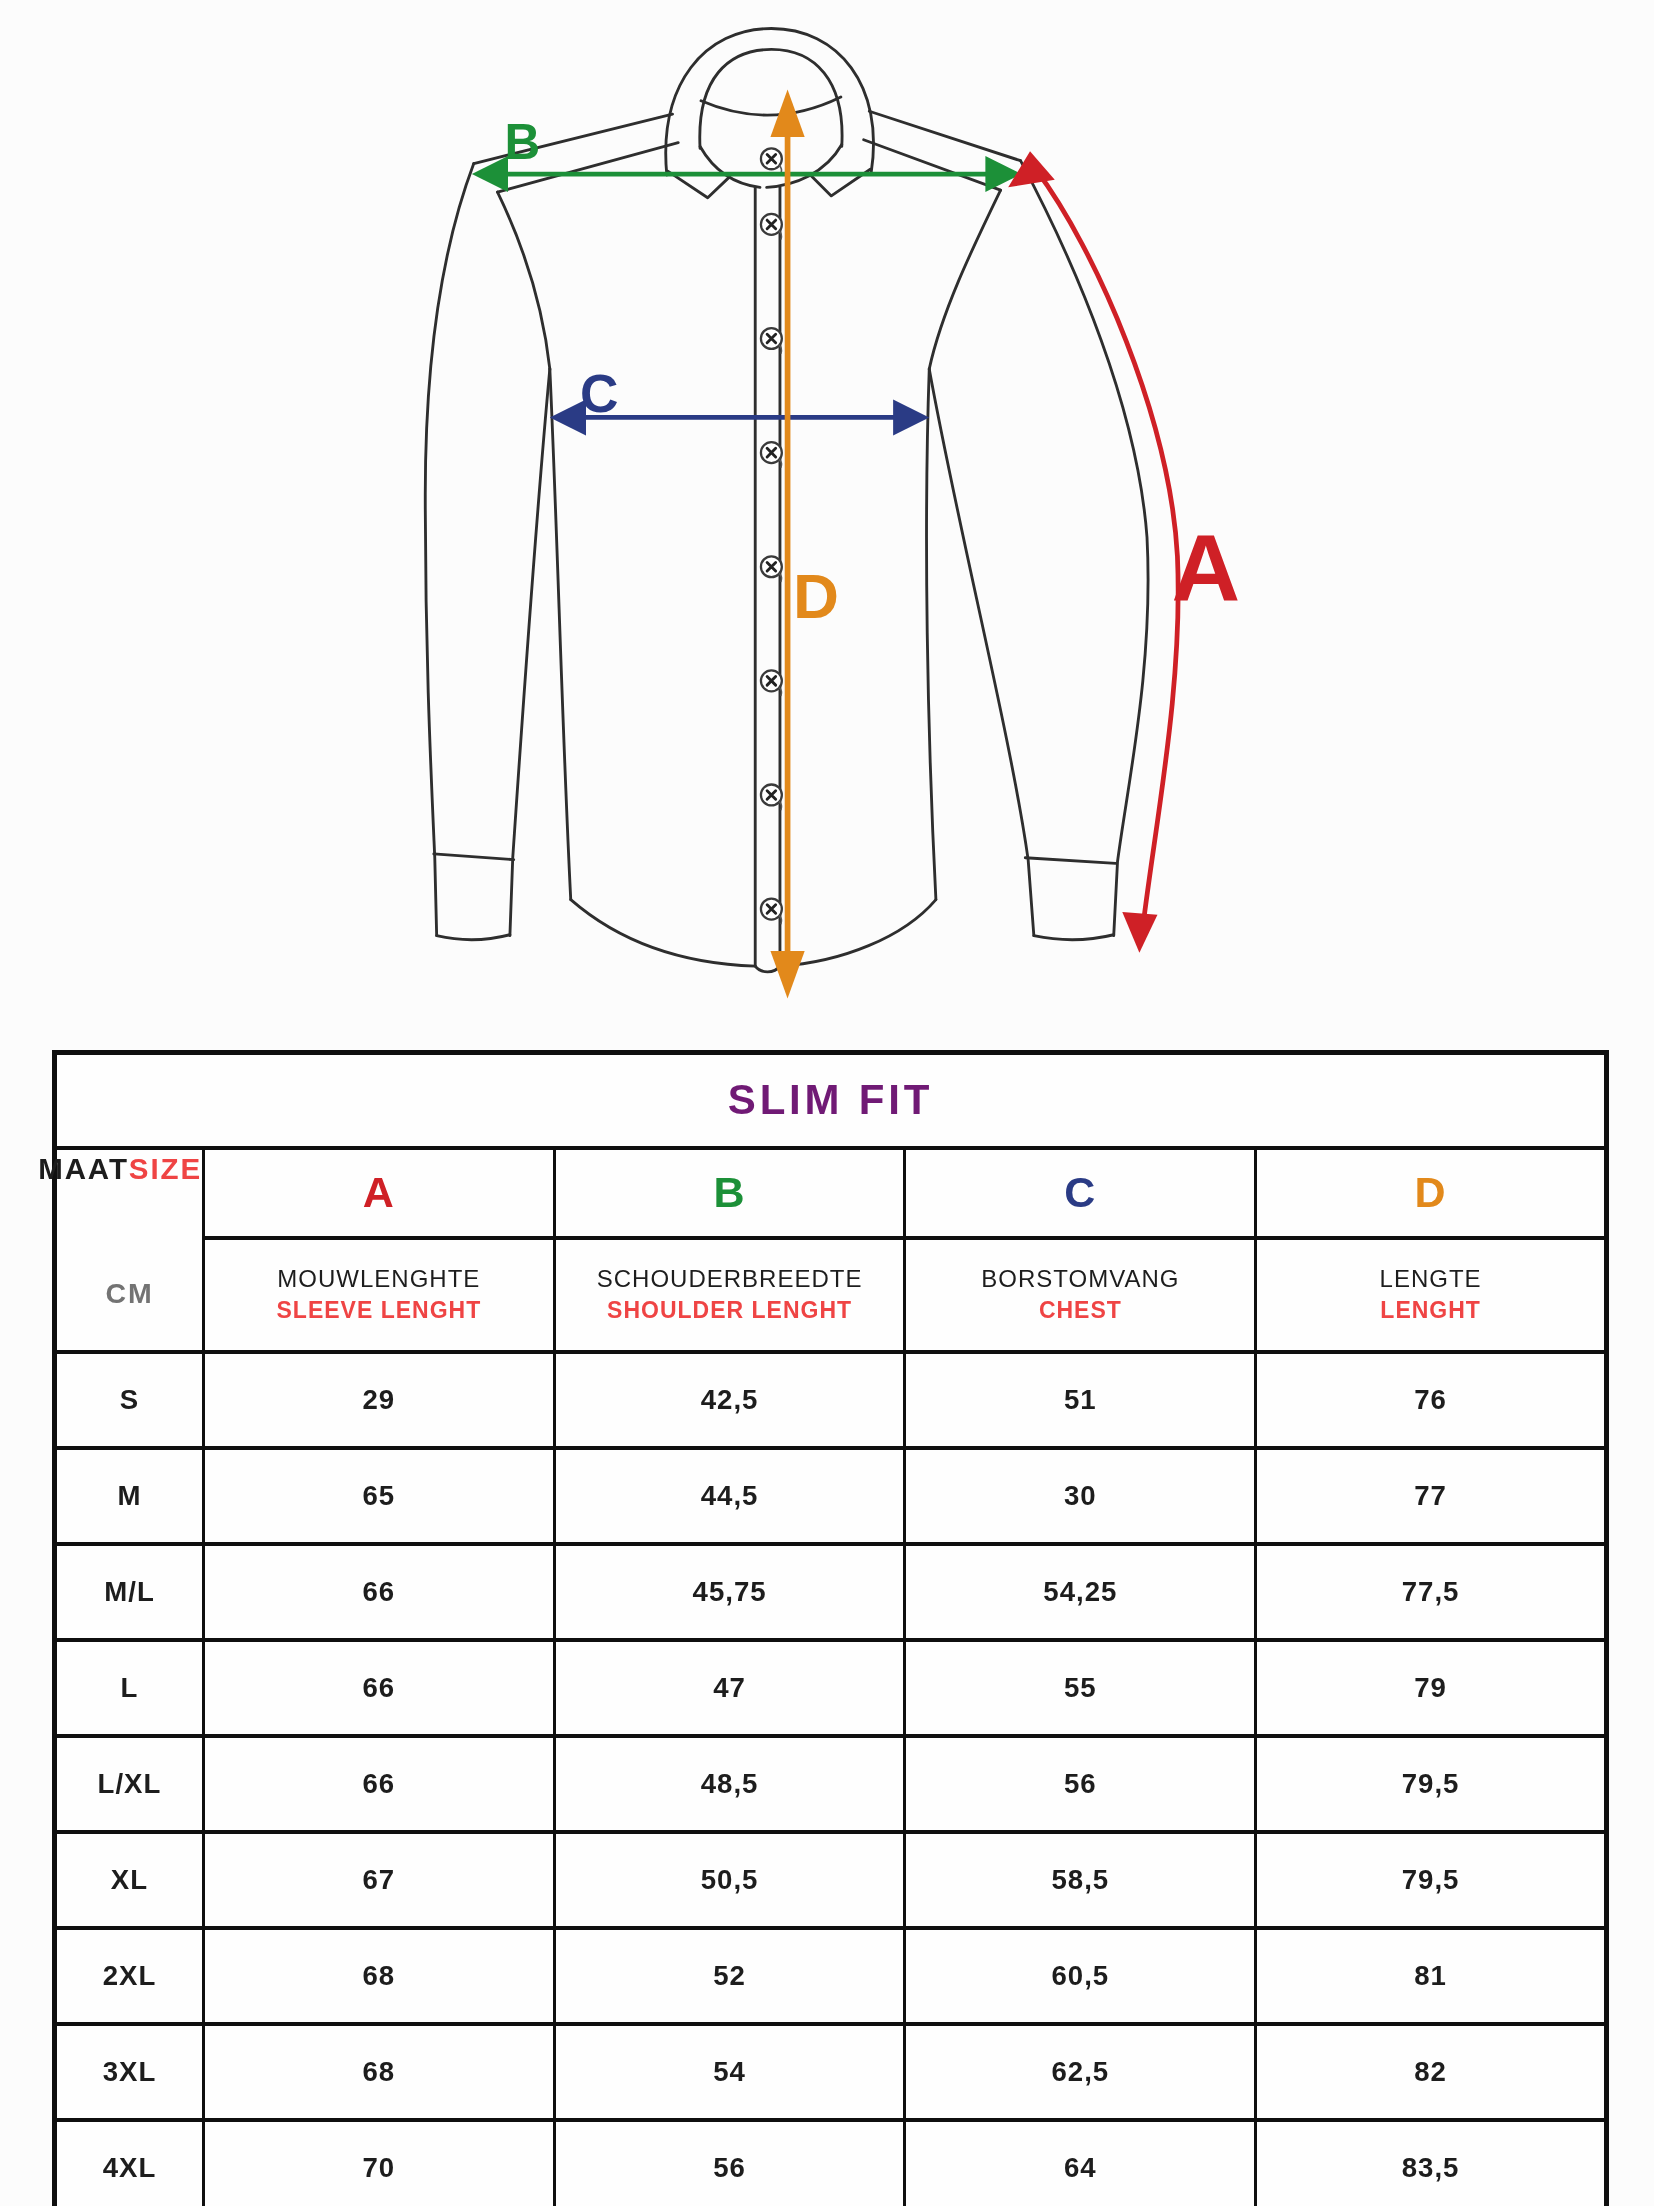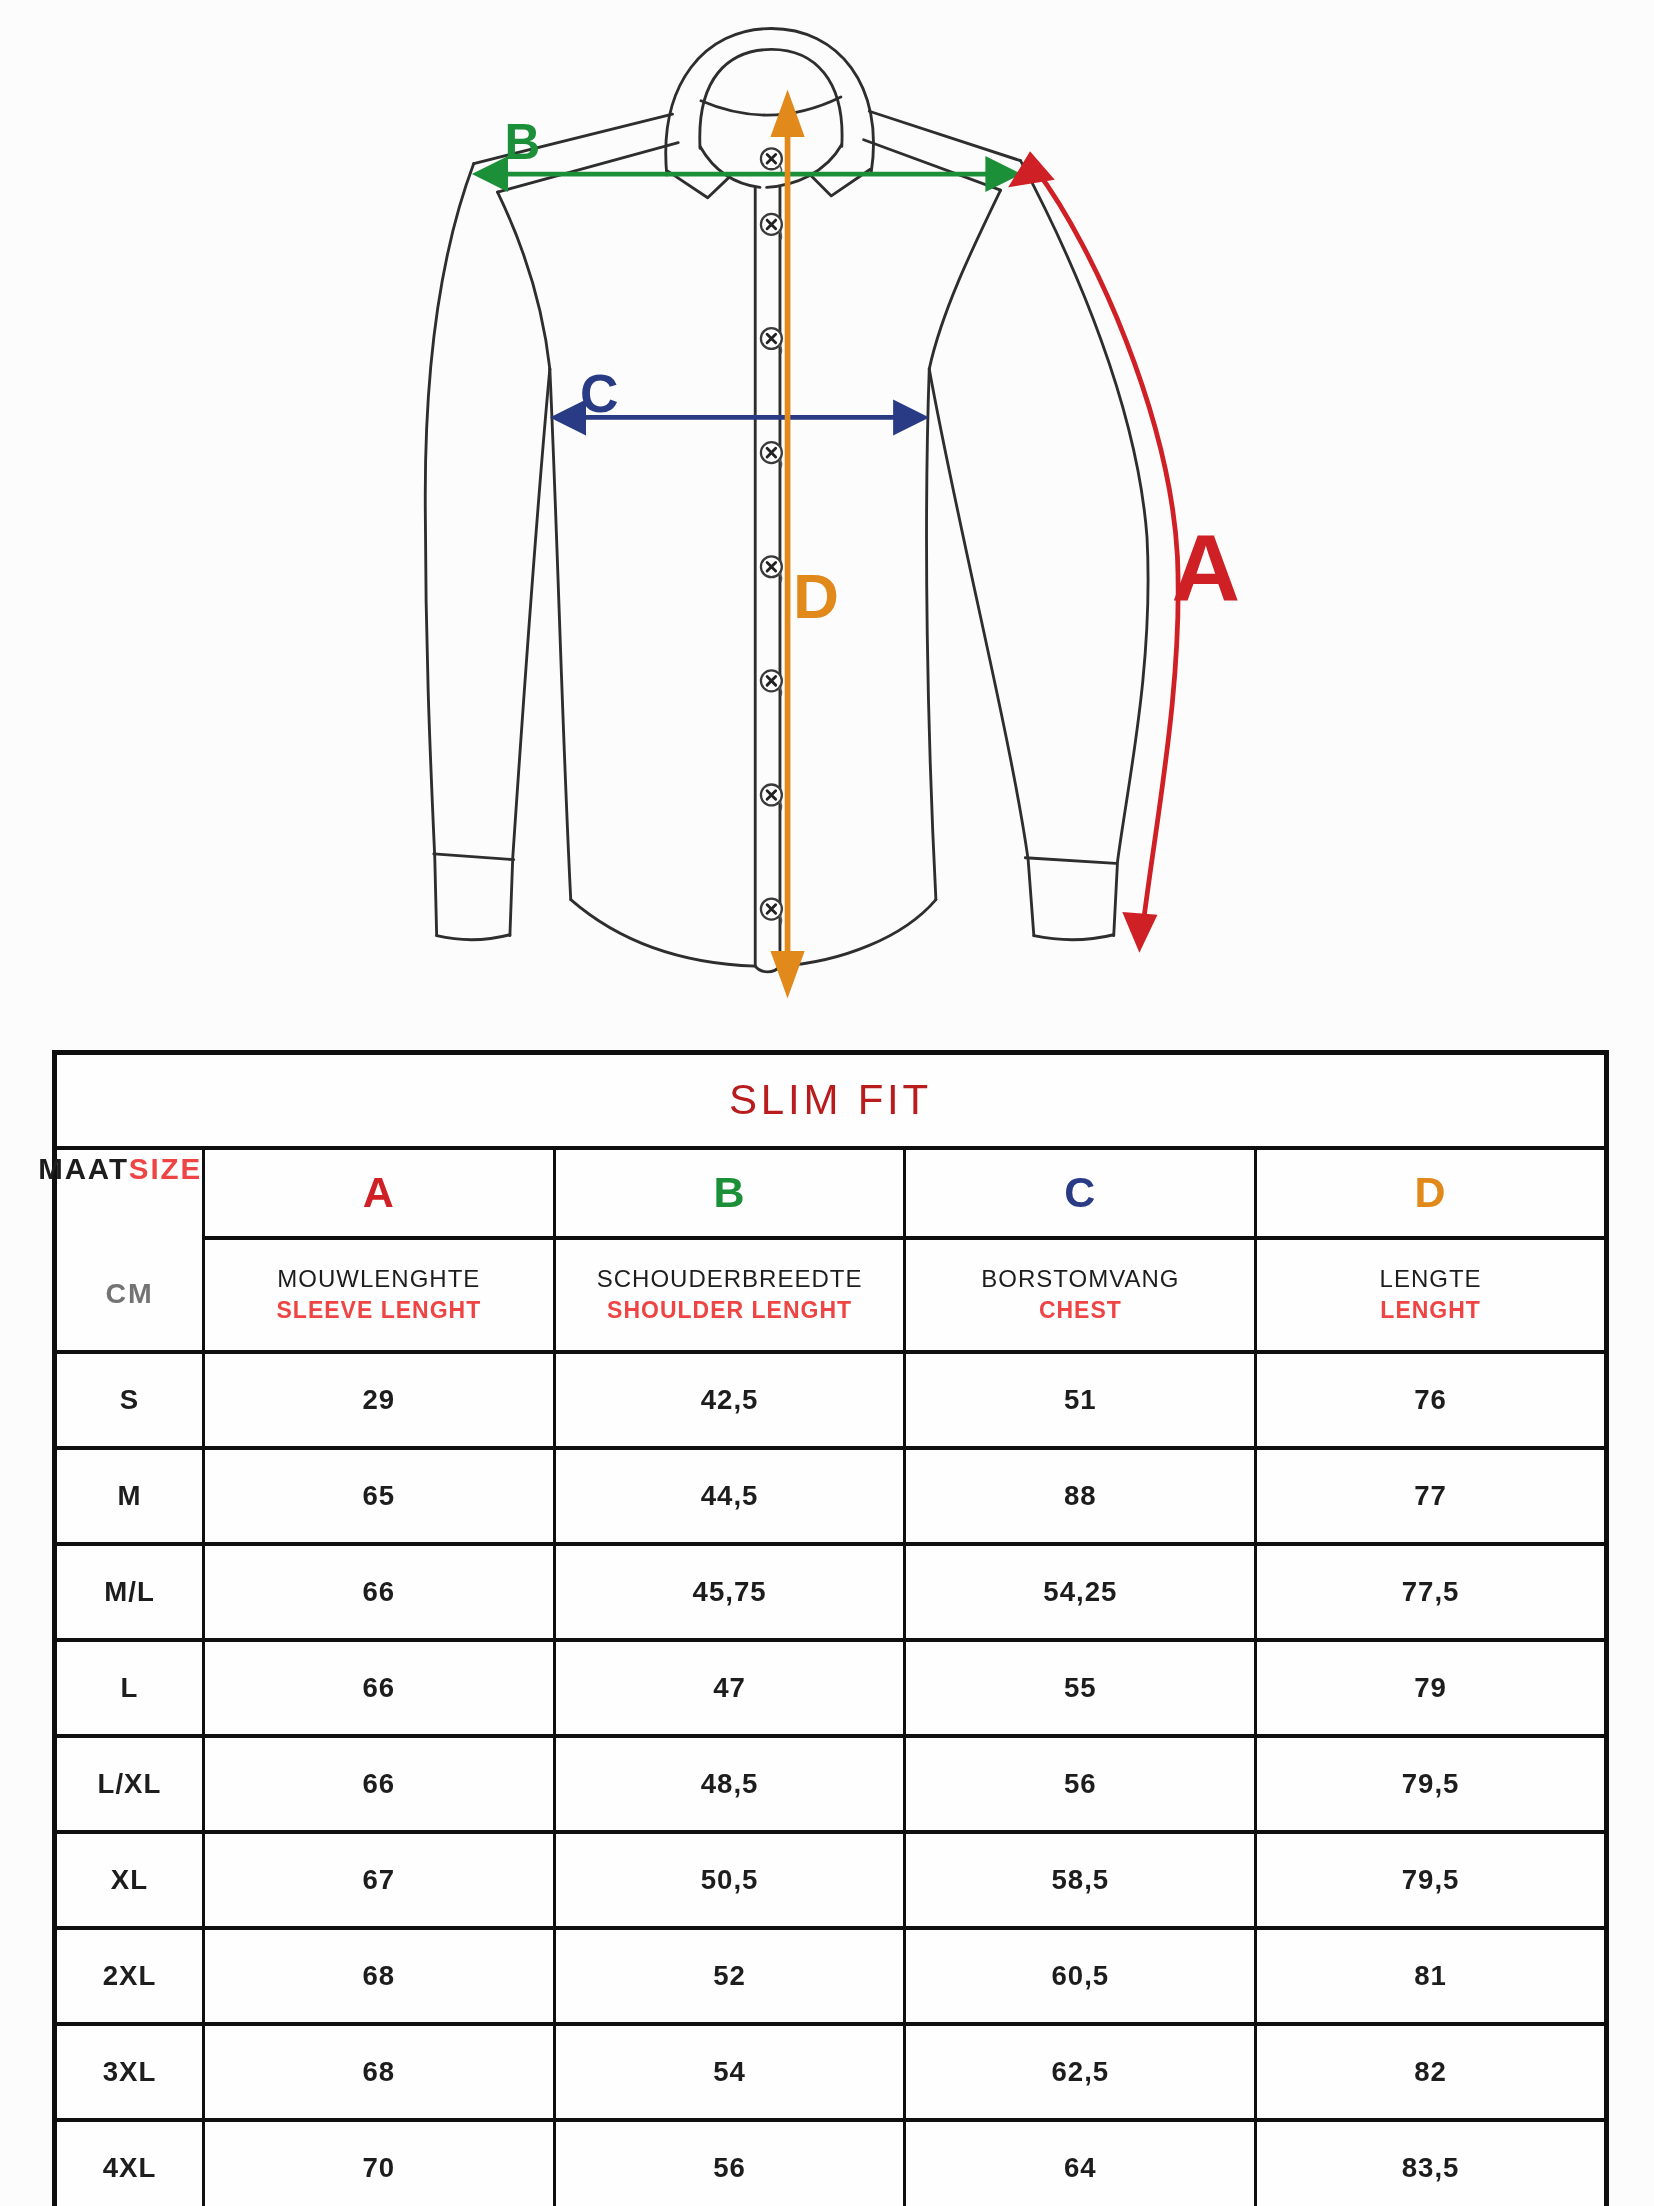--- a/index.html
+++ b/index.html
@@ -32,21 +32,21 @@
   }
   .size-table th,.size-table td{
     border:3.8px solid #0f0f0f;
     border-top-width:4.8px;border-bottom-width:4.8px;
     text-align:center;vertical-align:middle;
     padding:0;
   }
   .size-table{border:5.7px solid #0f0f0f;}
   .c-size{width:9.6%;}
   .c-val{width:22.6%;}
-  .title-cell{height:91px;font-size:42px;font-weight:normal;letter-spacing:3.8px;color:#b91c1c;}
+  .title-cell{height:91px;font-size:42px;font-weight:bold;letter-spacing:3.8px;color:#701a75;}
   tr.letters-row th{height:86px;}
   .letter-cell{font-size:43px;font-weight:bold;letter-spacing:1px;}
   tr.names-row th{height:110px;}
   .name-cell .nl{font-size:24px;font-weight:normal;color:#1d1d1d;letter-spacing:1px;line-height:1.35;}
   .name-cell .en{font-size:23px;font-weight:bold;color:#ef4444;letter-spacing:1px;line-height:1.35;}
   .size-head-inner{height:196px;display:flex;flex-direction:column;}
   .maat-size{flex:0 0 88px;display:flex;flex-direction:row;justify-content:flex-end;line-height:1.12;}
   .maat{font-size:29.5px;font-weight:bold;color:#1d1d1d;letter-spacing:1.9px;}
   .sizew{font-size:29.5px;font-weight:bold;color:#ef4444;letter-spacing:1.9px;}
   .cm{flex:1;display:flex;align-items:center;justify-content:center;font-size:28.5px;font-weight:bold;color:#737373;letter-spacing:1.9px;}
@@ -198,21 +198,21 @@
           <td>S</td>
           <td>29</td>
           <td>42,5</td>
           <td>51</td>
           <td>76</td>
         </tr>
         <tr>
           <td>M</td>
           <td>65</td>
           <td>44,5</td>
-          <td>88</td>
+          <td>30</td>
           <td>77</td>
         </tr>
         <tr>
           <td>M/L</td>
           <td>66</td>
           <td>45,75</td>
           <td>54,25</td>
           <td>77,5</td>
         </tr>
         <tr>

